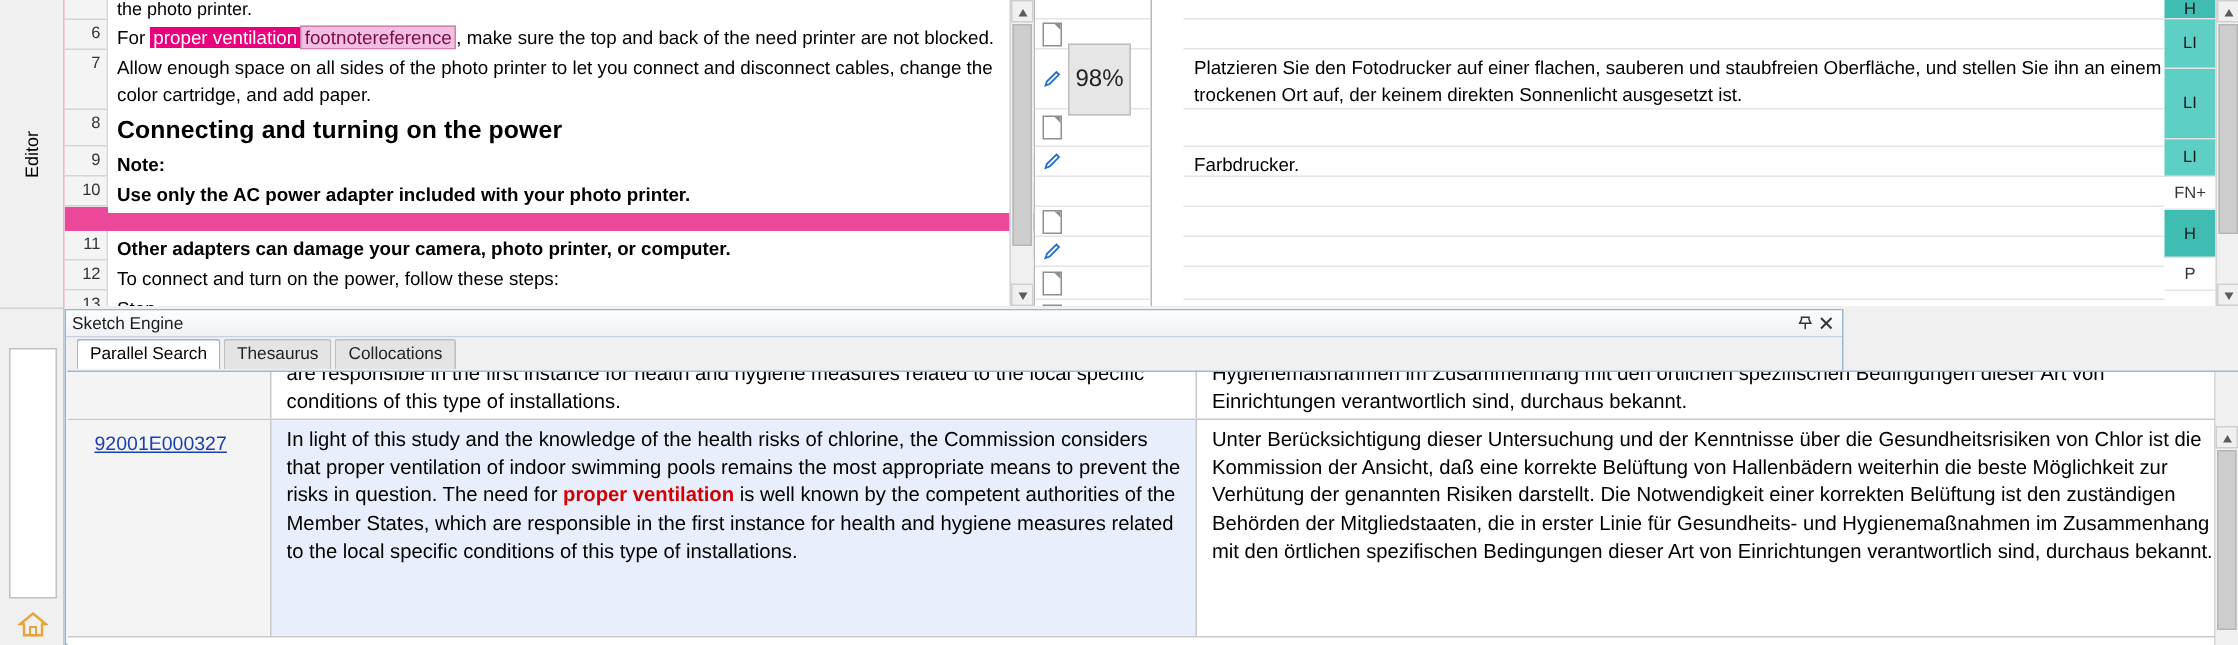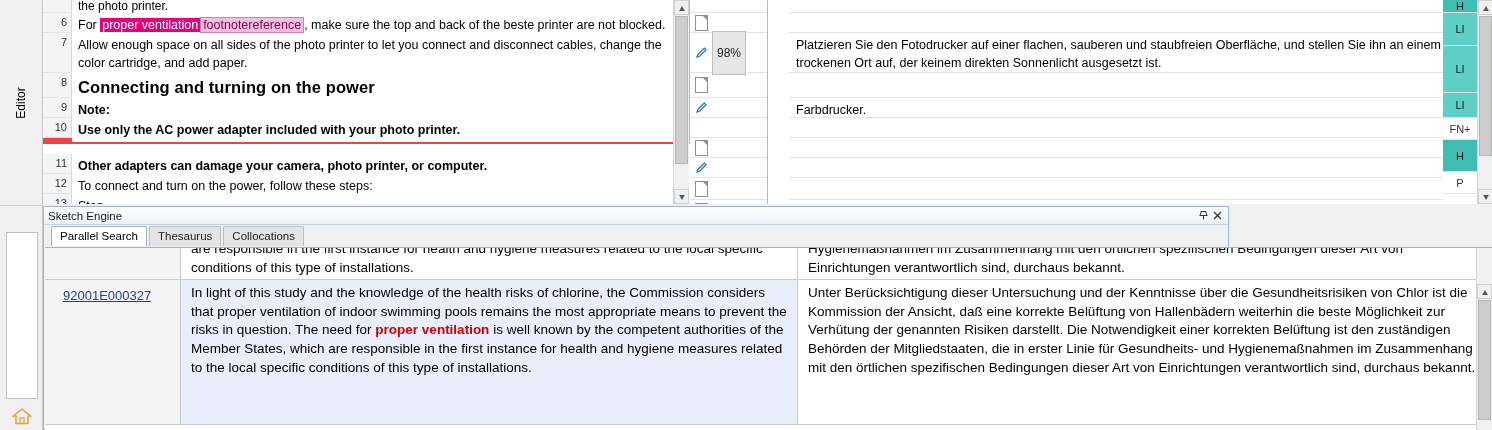--- a/index.html
+++ b/index.html
@@ -61,23 +61,23 @@
     left: 43px; top: 0;
     width: 1449px; height: 204px;
     background: #ffffff;
     overflow: hidden;
   }
 
   
   #seg-table {
     position: absolute;
     left: 0; top: 0;
-    width: 646px; height: 144px;
+    width: 646px; height: 204px;
     border-right: 1px solid #b8b8b8;
-    background: #ef4444;
+    background: #ec4899;
   }
   .seg-row {
     position: relative;
     display: flex;
     align-items: flex-start;
     border-bottom: 1px solid #e4e4e4;
     box-sizing: border-box;
   }
   .seg-num {
     flex: 0 0 24px;
@@ -177,21 +177,21 @@
     right: 0; top: 0;
     border-left: 4px solid transparent;
     border-top: 4px solid #8f8f8f;
   }
   .pencil-icon {
     width: 13px; height: 13px;
     color: #1f6fd0;
     flex: 0 0 auto;
   }
   .pct-badge {
-    font-size: 12px;
+    font-size: 16px;
     background: #e6e6e6;
     border: 1px solid #bdbdbd;
     padding: 14px 4px;
     color: #222;
   }
 
   
   #target-col {
     position: absolute;
     left: 746px; top: 0;
@@ -367,21 +367,21 @@
     <div id="seg-table">
 
       <div class="seg-row" style="height:13px;">
         <div class="seg-num" style="padding-top:0;"></div>
         <div class="seg-text clip" style="padding-top:0;line-height:1.1;font-size:12px;">the photo printer.</div>
       </div>
 
       <div class="seg-row" style="height:20px;">
         <div class="seg-num">6</div>
         <div class="seg-text clip">
-          <span>For </span><span class="hl-pink">proper ventilation</span><span class="hl-pink2">footnotereference</span><span>, make sure the top and back of the beste printer are not blocked.</span>
+          <span>For </span><span class="hl-pink">proper ventilation</span><span class="hl-pink2">footnotereference</span><span>, make sure the top and back of the need printer are not blocked.</span>
         </div>
       </div>
 
       <div class="seg-row" style="height:40px;">
         <div class="seg-num">7</div>
         <div class="seg-text clip">Allow enough space on all sides of the photo printer to let you connect and disconnect cables, change the color cartridge, and add paper.</div>
       </div>
 
       <div class="seg-row" style="height:25px;">
         <div class="seg-num">8</div>

